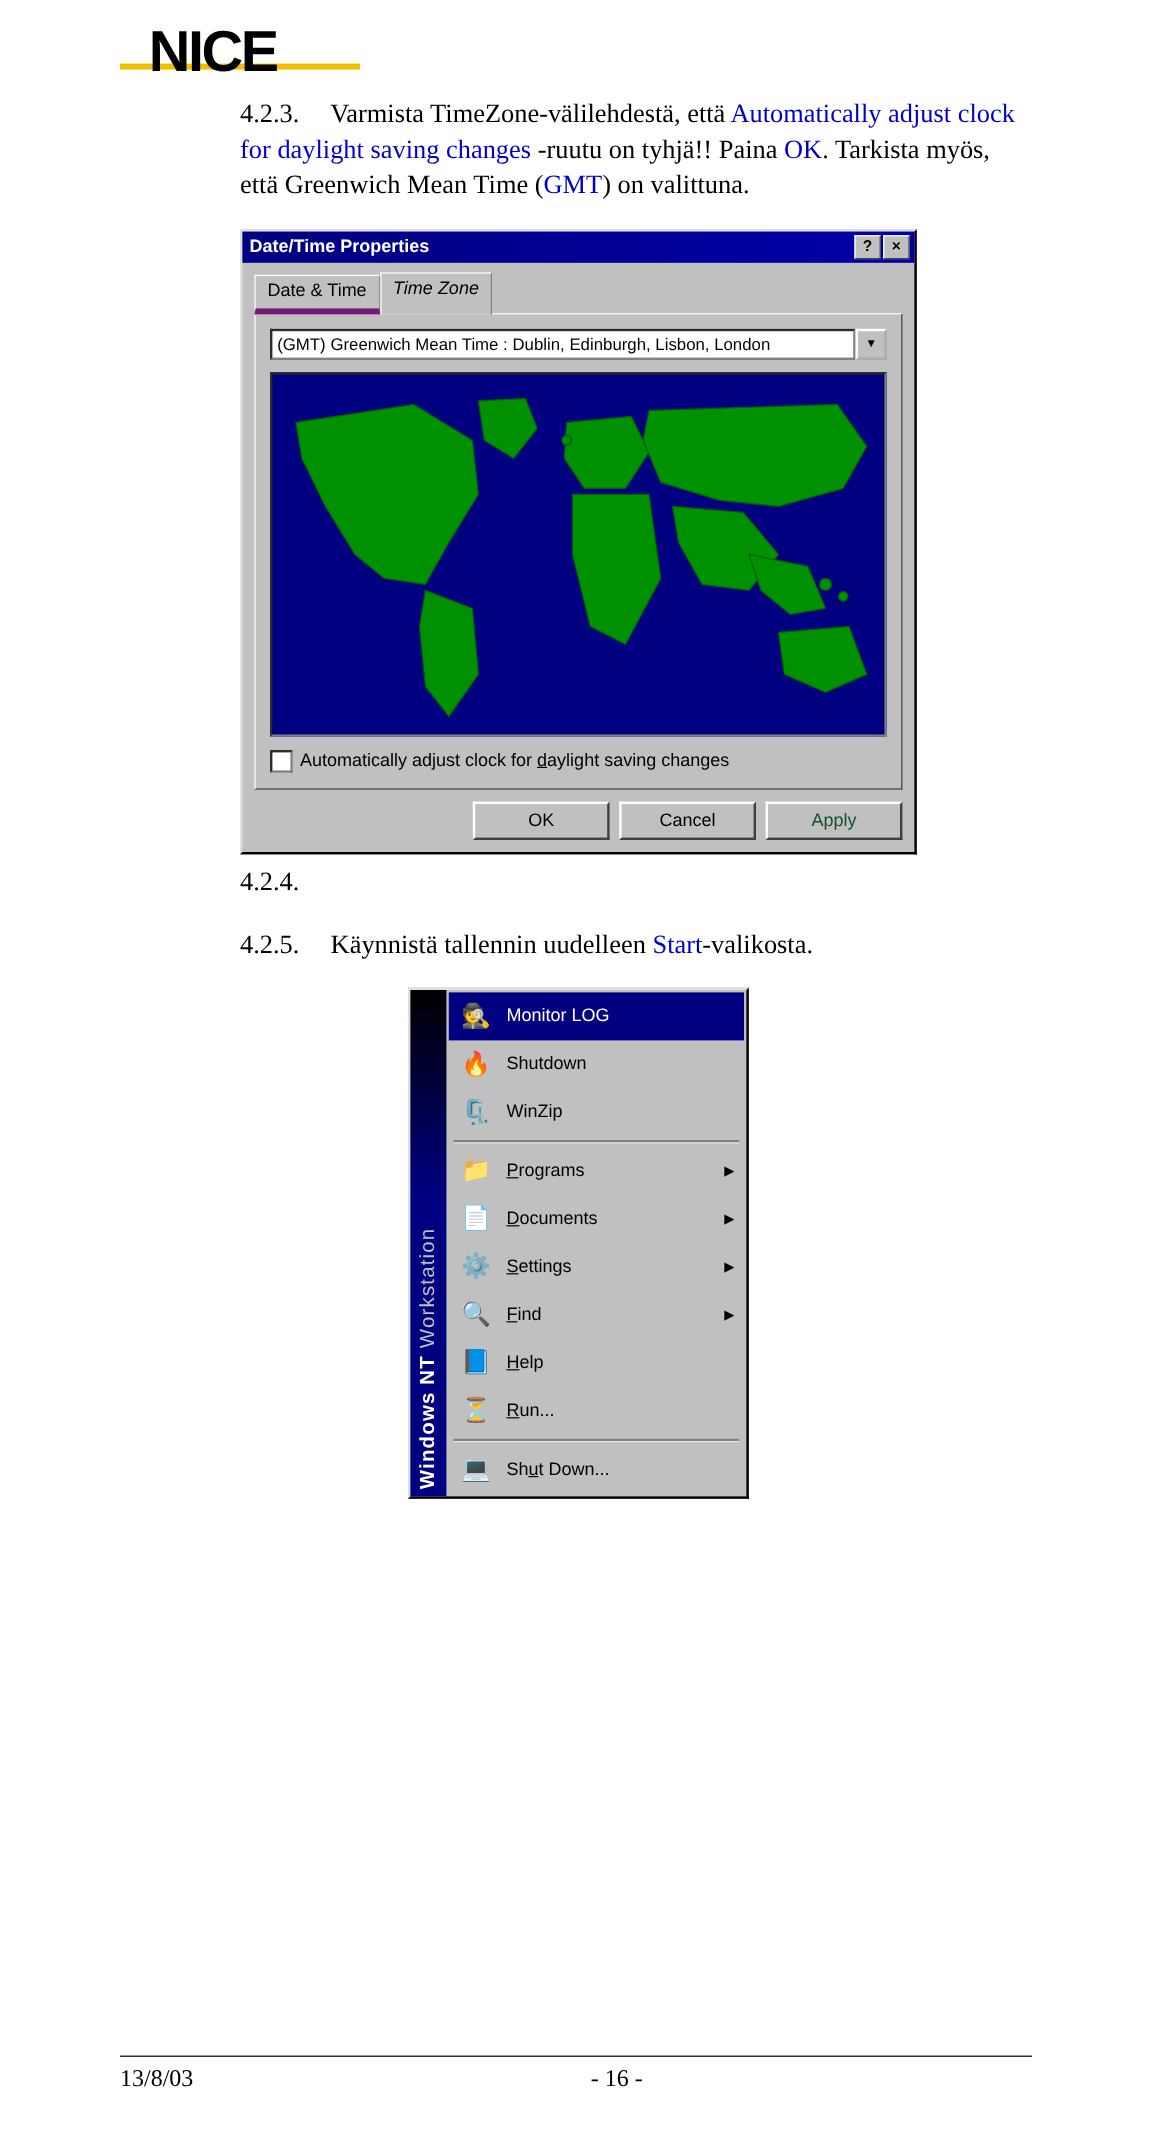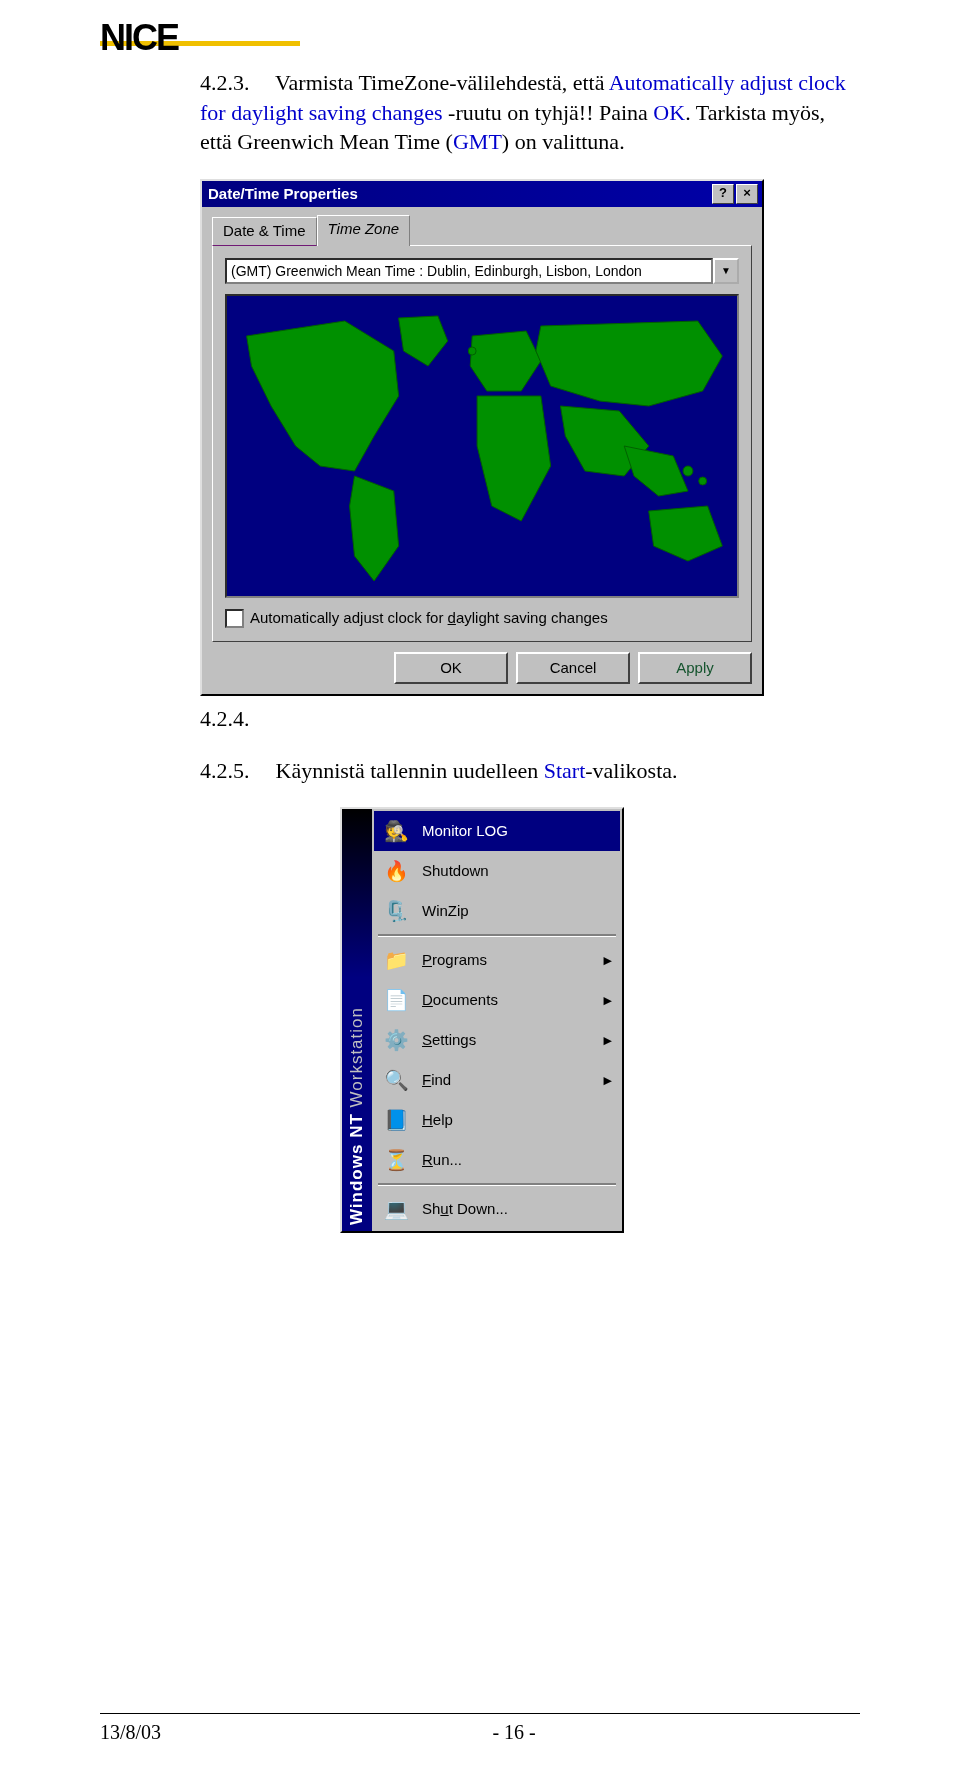--- a/index.html
+++ b/index.html
@@ -14,23 +14,24 @@
   }
   .page {
     padding: 20px 100px 0 100px;
   }
   .logo-area {
     margin-bottom: 18px;
   }
   .nice-logo {
     font-family: Arial, Helvetica, sans-serif;
     font-weight: 900;
-    font-size: 36px;
+    font-size: 48px;
     letter-spacing: -2px;
     line-height: 1;
+    margin-left: 24px;
   }
   .logo-bar {
     width: 200px;
     height: 5px;
     background: #f0c000;
     margin-top: -15px;
     margin-bottom: 6px;
     position: relative;
     z-index: -1;
   }
@@ -94,21 +95,21 @@
   .tab {
     background: #c0c0c0;
     border: 1px solid;
     border-color: #fff #808080 transparent #fff;
     padding: 3px 10px;
     border-bottom: none;
     font-size: 15px;
   }
   .tab.inactive {
     margin-top: 2px;
-    border-bottom: 1px solid #701a75;
+    border-bottom: 5px solid #701a75;
   }
   .tab.active {
     position: relative;
     z-index: 2;
     font-style: italic;
   }
   .tab-panel {
     margin: 0 10px 10px 10px;
     border: 1px solid;
     border-color: #fff #404040 #404040 #fff;

